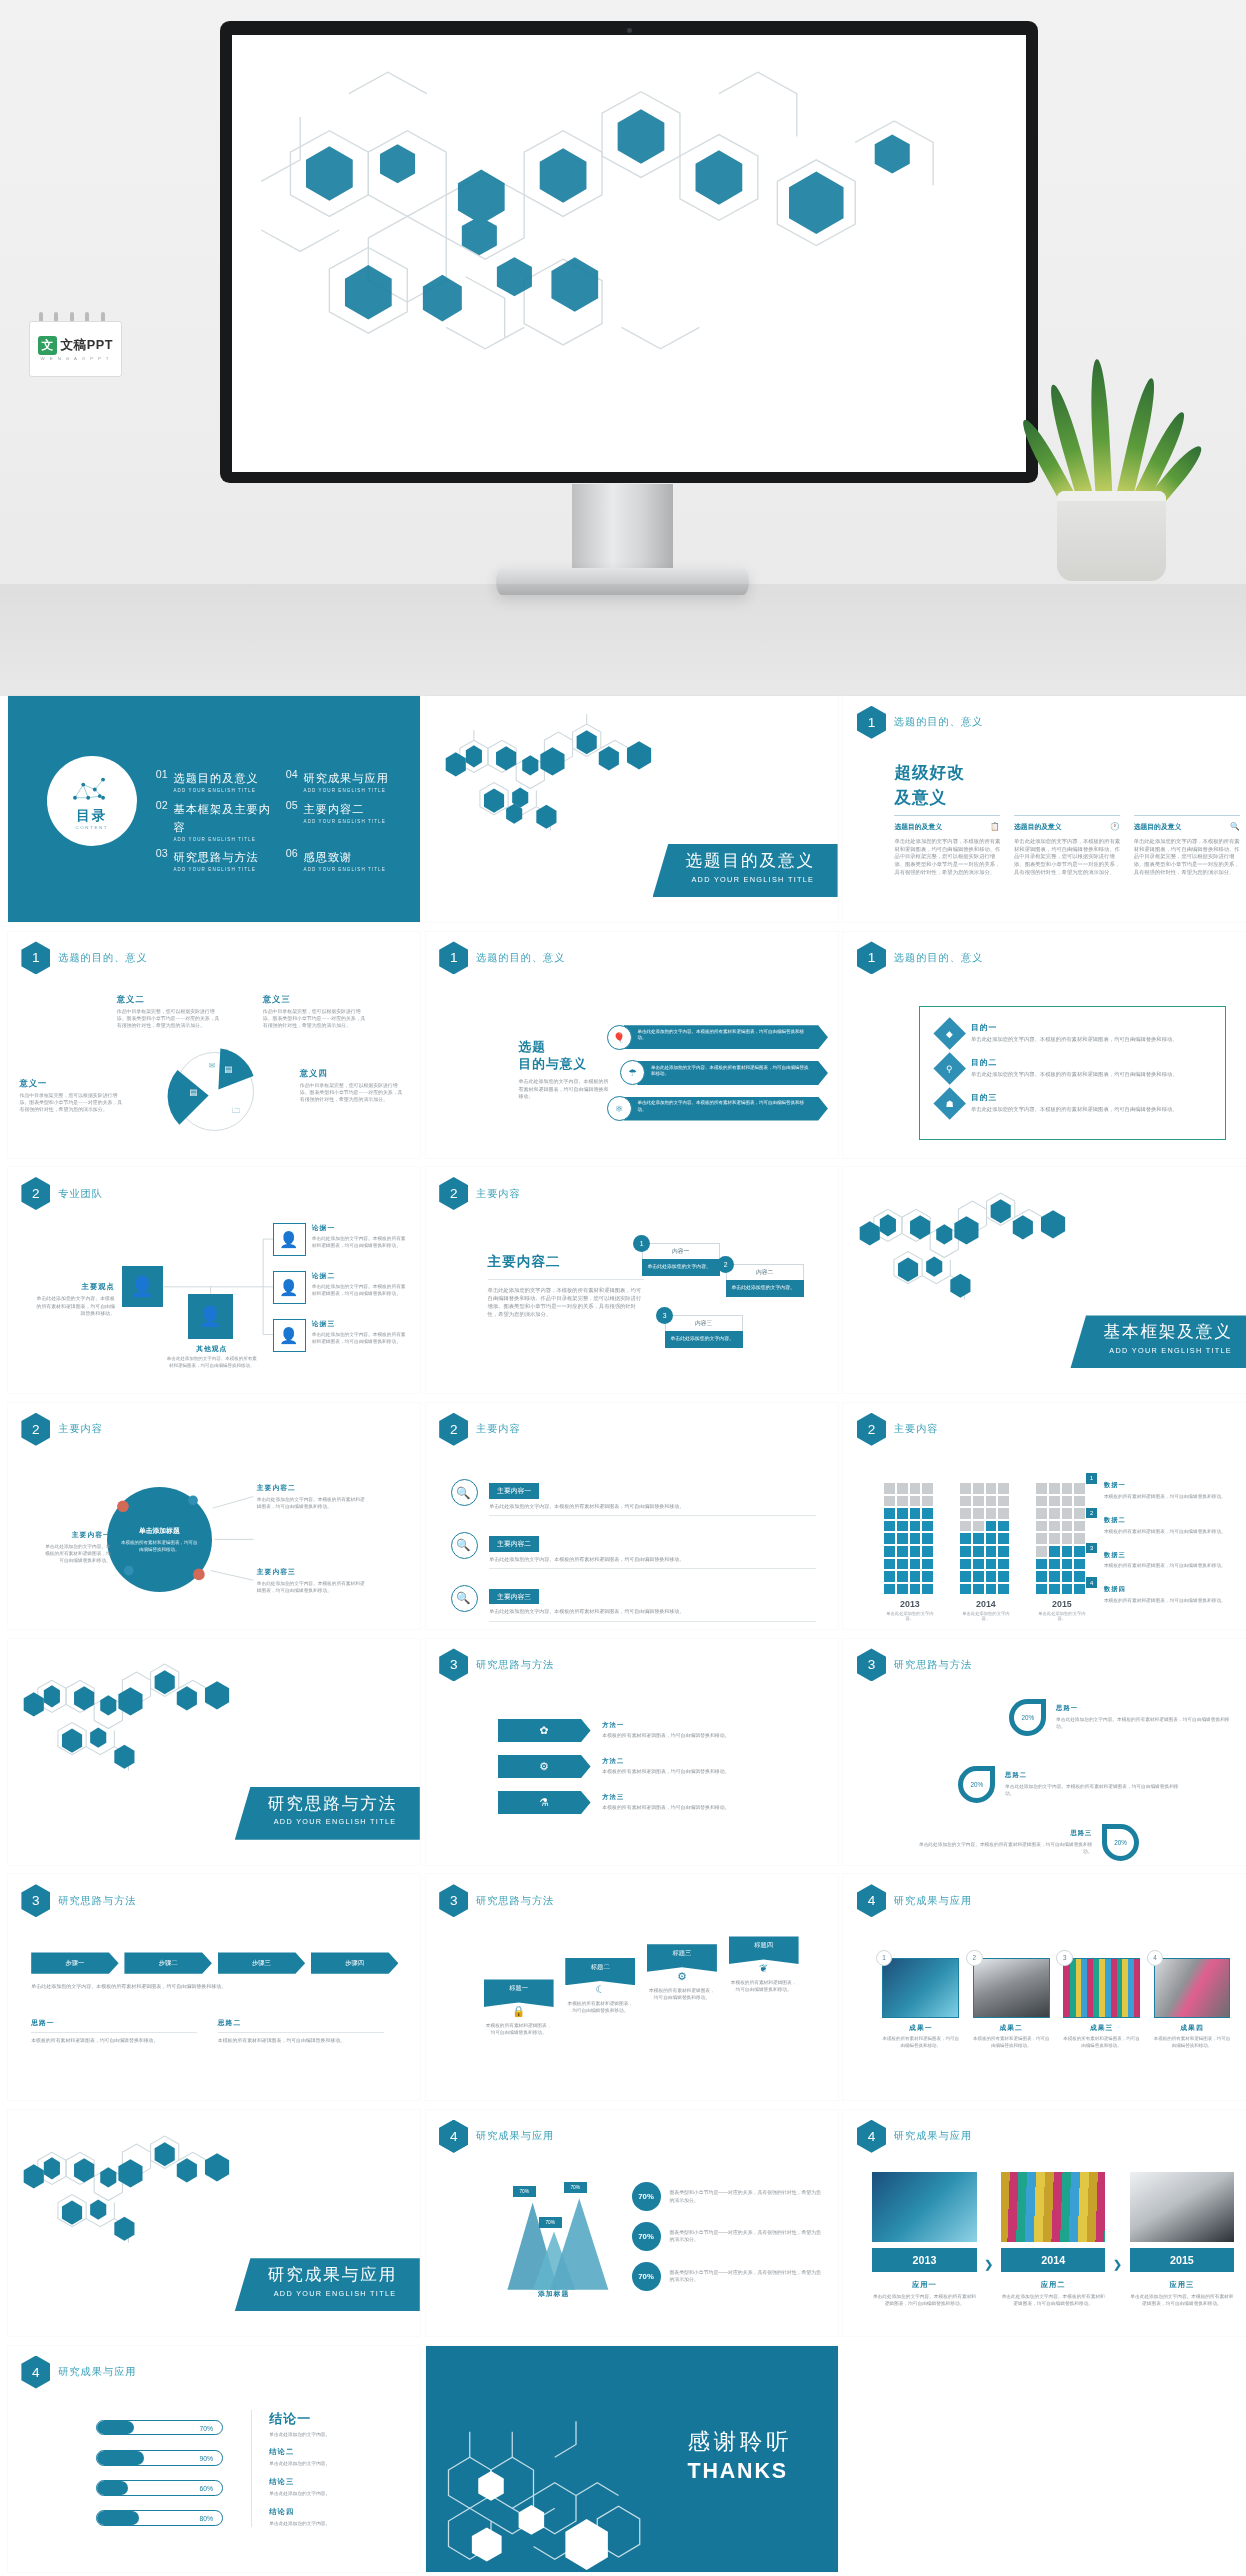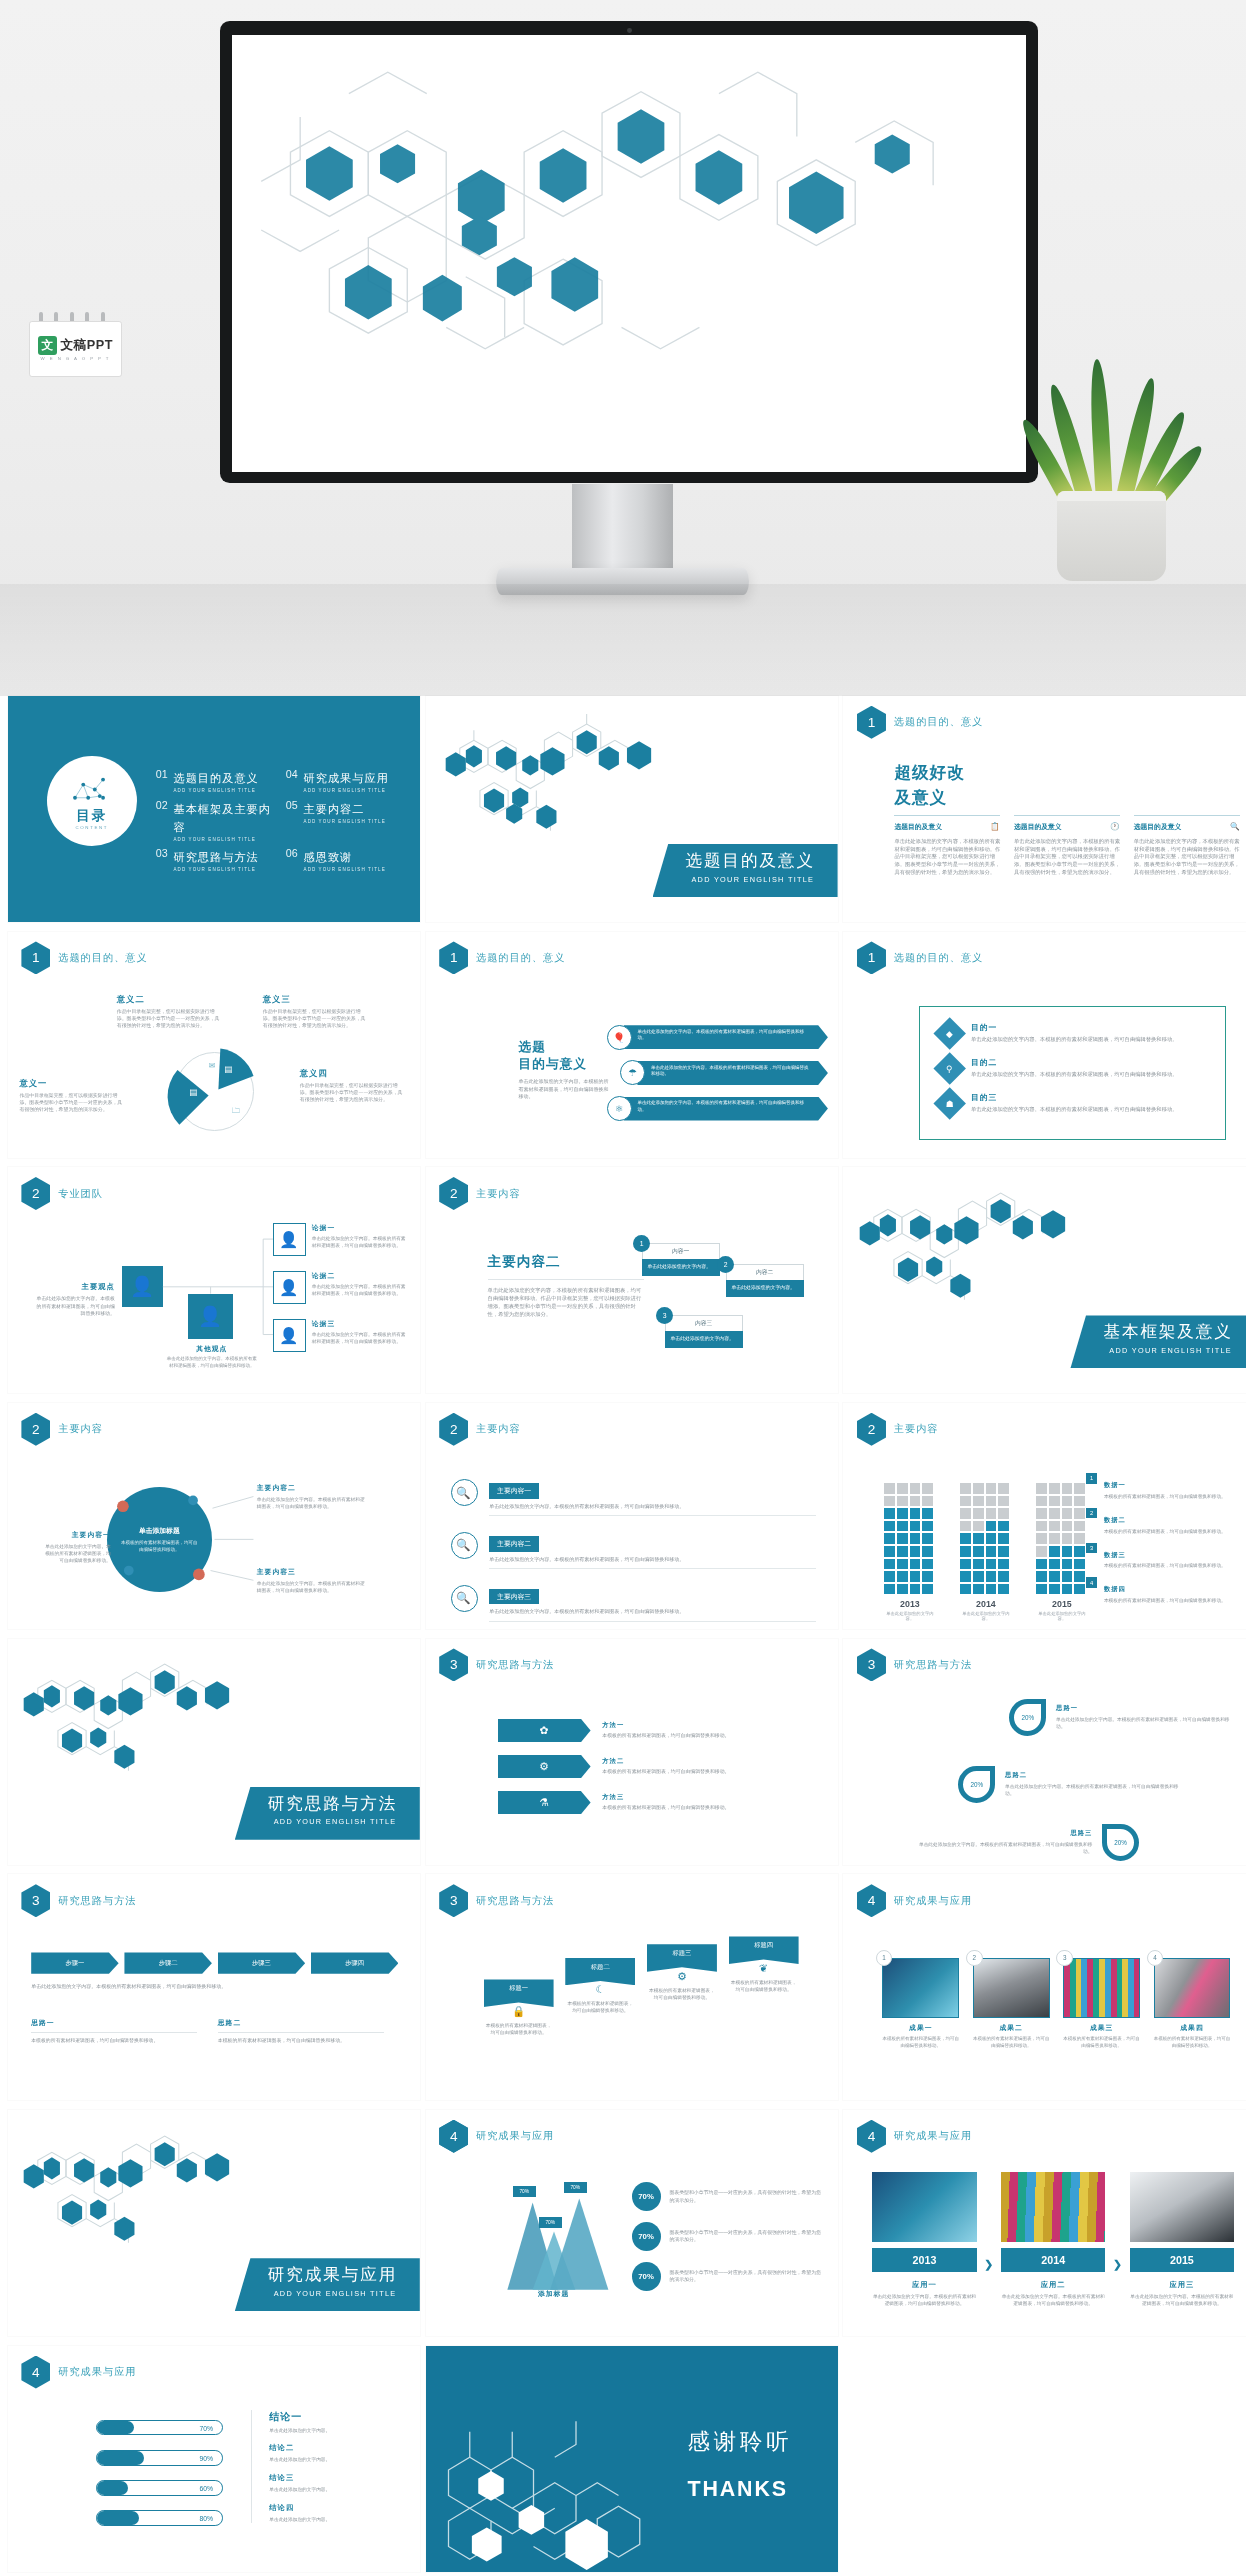--- a/index.html
+++ b/index.html
@@ -95,21 +95,21 @@
      justify-content:center; color:#1b7fa0; }
   .pill { height:15.6px; border-radius:7.8px; background:#fff; border:1.5px solid #1b7fa0; position:relative; }
   .pill .fill { position:absolute; left:0; top:0; height:100%; background:#1b7fa0; border-radius:7.8px; }
   .pill .val { position:absolute; right:8.8px; top:0; font-size:6.8px; color:#1b7fa0; line-height:15.6px; }
   .thumb { background:linear-gradient(135deg,#2d6f96,#7fb8cc 50%,#c8dde6); }
   .waffle { display:grid; grid-template-columns:repeat(4,10.7px); gap:1.9px; }
   .waffle i { width:10.7px; height:10.7px; display:block; }
   
   .thanks { position:absolute; right:45px; top:80px; color:#fff; text-align:left; }
   .thanks .cn { font-size:22.4px; letter-spacing:3.9px; }
-  .thanks .en { font-size:21.4px; font-weight:bold; letter-spacing:1.9px; margin-top:20px; }
+  .thanks .en { font-size:21.4px; font-weight:bold; letter-spacing:1.9px; margin-top:2px; }
 </style>
 </head>
 <body>
 
 <div class="hero">
 
   <div class="deskcal">
     <div class="cal-rings">
       <i style="left:9.7px"></i>
         <i style="left:25px"></i>
@@ -1022,21 +1022,21 @@
           <div class="fill" style="width: 25.2%;"></div>
           <div class="val">60%</div>
         </div>
         <div class="pill" style="margin-bottom: 14.6px;">
           <div class="fill" style="width: 33.6%;"></div>
           <div class="val">80%</div>
         </div>
       </div>
     <div style="position:absolute;left:243px;top:64px;right:13.6px;border-left:1px solid #dfe5e8;padding-left:17.5px">
       <div style="margin-bottom:9.7px">
-        <div class="big-h" style="font-size:10px">结论一</div>
+        <div class="big-h" style="font-size:13px">结论一</div>
         <div class="para" style="font-size:4.7px;margin-top:2.9px">单击此处添加您的文字内容。</div>
       </div>
       <div style="margin-bottom:9.7px">
         <div class="big-h" style="font-size:7.3px">结论二</div>
         <div class="para" style="font-size:4.7px;margin-top:2.9px">单击此处添加您的文字内容。</div>
       </div>
       <div style="margin-bottom:9.7px">
         <div class="big-h" style="font-size:7.3px">结论三</div>
         <div class="para" style="font-size:4.7px;margin-top:2.9px">单击此处添加您的文字内容。</div>
       </div>

